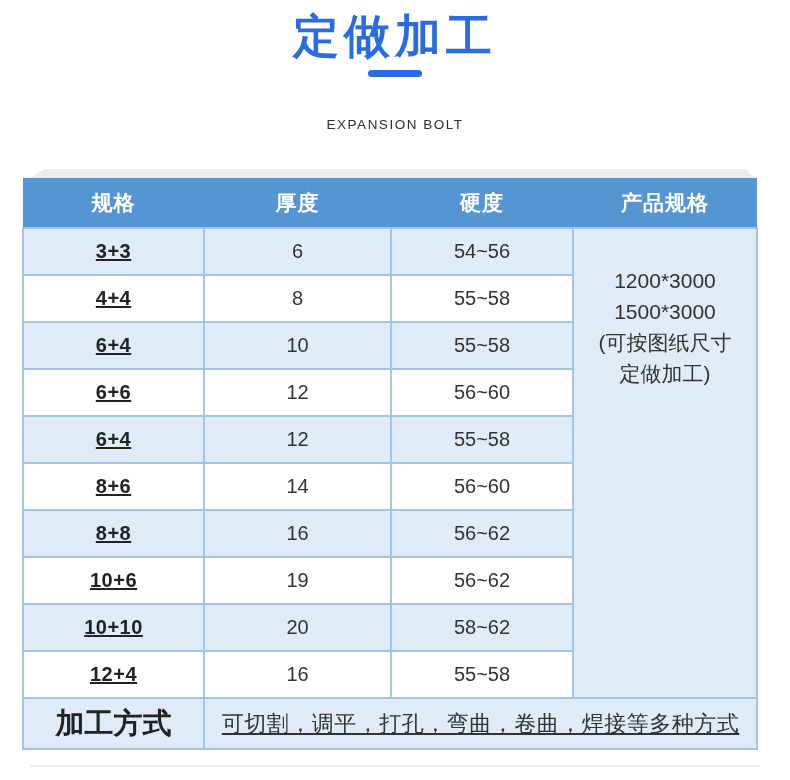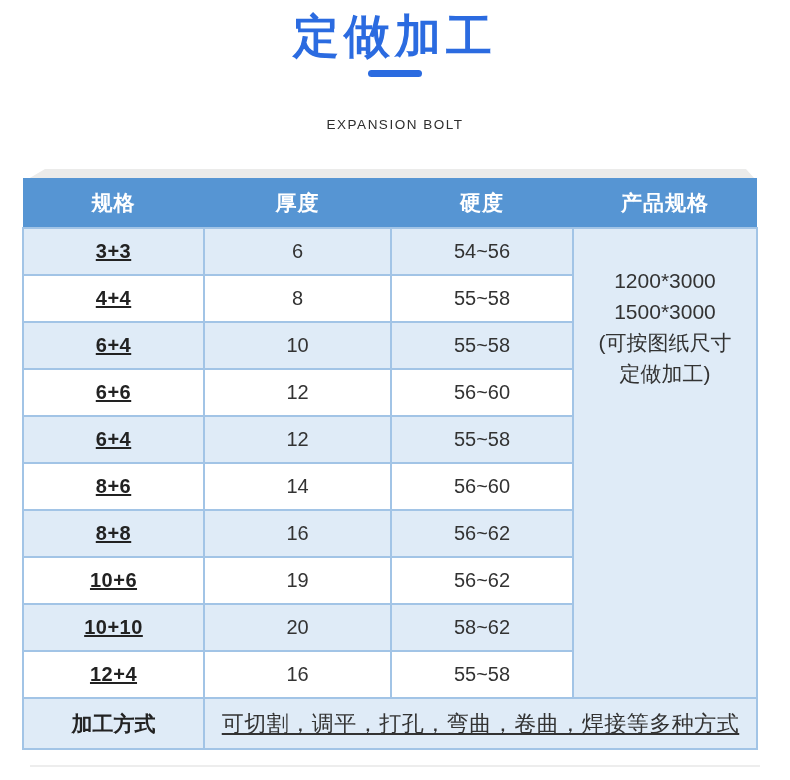--- a/index.html
+++ b/index.html
@@ -63,21 +63,21 @@
   }
   tr.odd td{background:var(--stripe);}
   td.spec{font-weight:700;font-size:20px;color:var(--text-dark);letter-spacing:0.5px;text-decoration:underline;}
   td.merged{
     background:var(--stripe);
     vertical-align:top;padding-top:36px;
     font-size:21px;line-height:31px;color:var(--text-num);
   }
   td.merged div{white-space:nowrap;}
   tr.footer-row td{background:var(--stripe);}
-  td.footer-label{font-weight:700;font-size:21px;color:var(--text-dark);margin-left:48px;}
+  td.footer-label{font-weight:700;font-size:29px;color:var(--text-dark);margin-left:48px;}
   td.footer-value{font-size:22px;letter-spacing:0.5px;text-decoration:underline;}
 
   .bottom-divider{
     position:absolute;top:765px;left:30px;width:730px;height:2px;
     background:#EDEDED;
   }
 </style>
 </head>
 <body>
 

